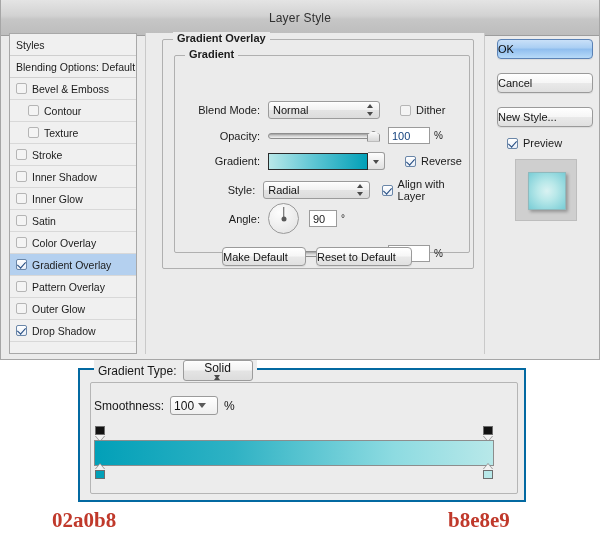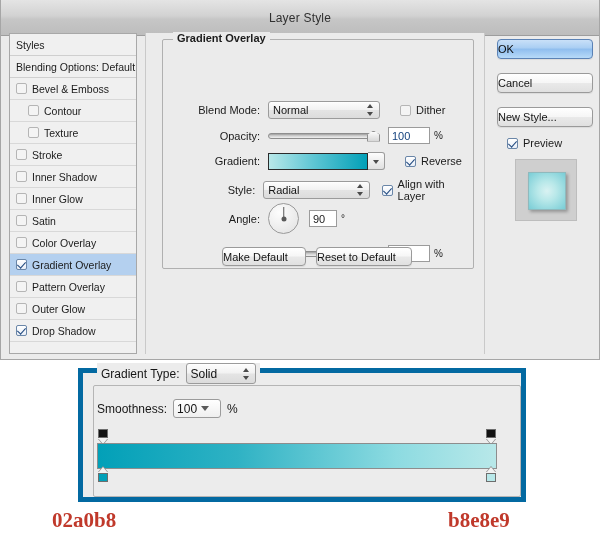--- a/index.html
+++ b/index.html
@@ -189,21 +189,21 @@
   .preview-sq {
     position: absolute; left: 12px; top: 12px; width: 38px; height: 38px;
     background: radial-gradient(circle at 50% 50%, #d9f2f2 0%, #b8e8e9 38%, #79cdd6 100%);
     border: 1px solid #8fb9bd;
     box-shadow: 2px 2px 3px rgba(0,0,0,.28);
   }
 
   
   .bottom-panel {
     position: absolute; left: 78px; top: 368px; width: 448px; height: 134px;
-    background: #ececec; border: 5px solid #0369a1;
+    background: #ececec; border: 2px solid #0369a1;
   }
   #gradTypeGroup {
     position: absolute; left: 10px; top: 12px; width: 428px; height: 112px;
     border: 1px solid #b5b5b5; border-radius: 2px;
   }
   .gt-header {
     position: absolute; left: 14px; top: -10px; display: flex; align-items: center;
     background: #ececec; padding: 0 4px; gap: 6px;
   }
   .gt-header .lbl { font-size: 12px; color: #161616; white-space: nowrap; }
@@ -330,20 +330,23 @@
           </div>
         </div>
     </div>
 
     <div class="center">
 
       <div class="group" id="gradOverlayGroup">
         <div class="group-title">Gradient Overlay</div>
       </div>
 
+      <div class="group" id="gradientGroup">
+        <div class="group-title">Gradient</div>
+      </div>
 
       <div class="field-row" style="left:28px; top:68px; width:296px;">
         <div class="flabel" style="width:86px;">Blend Mode:</div>
         <div class="popup" style="width:112px; margin-left:8px;">
           <span class="txt">Normal</span>
           <span class="updown"></span>
         </div>
         <div class="cbrow" style="margin-left:20px;">
           <span class="cb dim"></span>
           <span>Dither</span>
@@ -438,21 +441,21 @@
       </div>
     </div>
 
   </div>
 
   <div class="bottom-panel">
     <div id="gradTypeGroup"></div>
 
     <div class="gt-header">
       <span class="lbl">Gradient Type:</span>
-      <span class="popup" style="width:70px; height:21px; font-size:12px;">
+      <span class="popup" style="width:70px; height:21px; font-size:12px;flex-direction:column;">
         <span class="txt">Solid</span>
         <span class="updown"></span>
       </span>
     </div>
 
     <div class="smooth-row">
       <span class="lbl">Smoothness:</span>
       <span class="mini-popup">
         <span>100</span>
         <span class="tri"></span>

